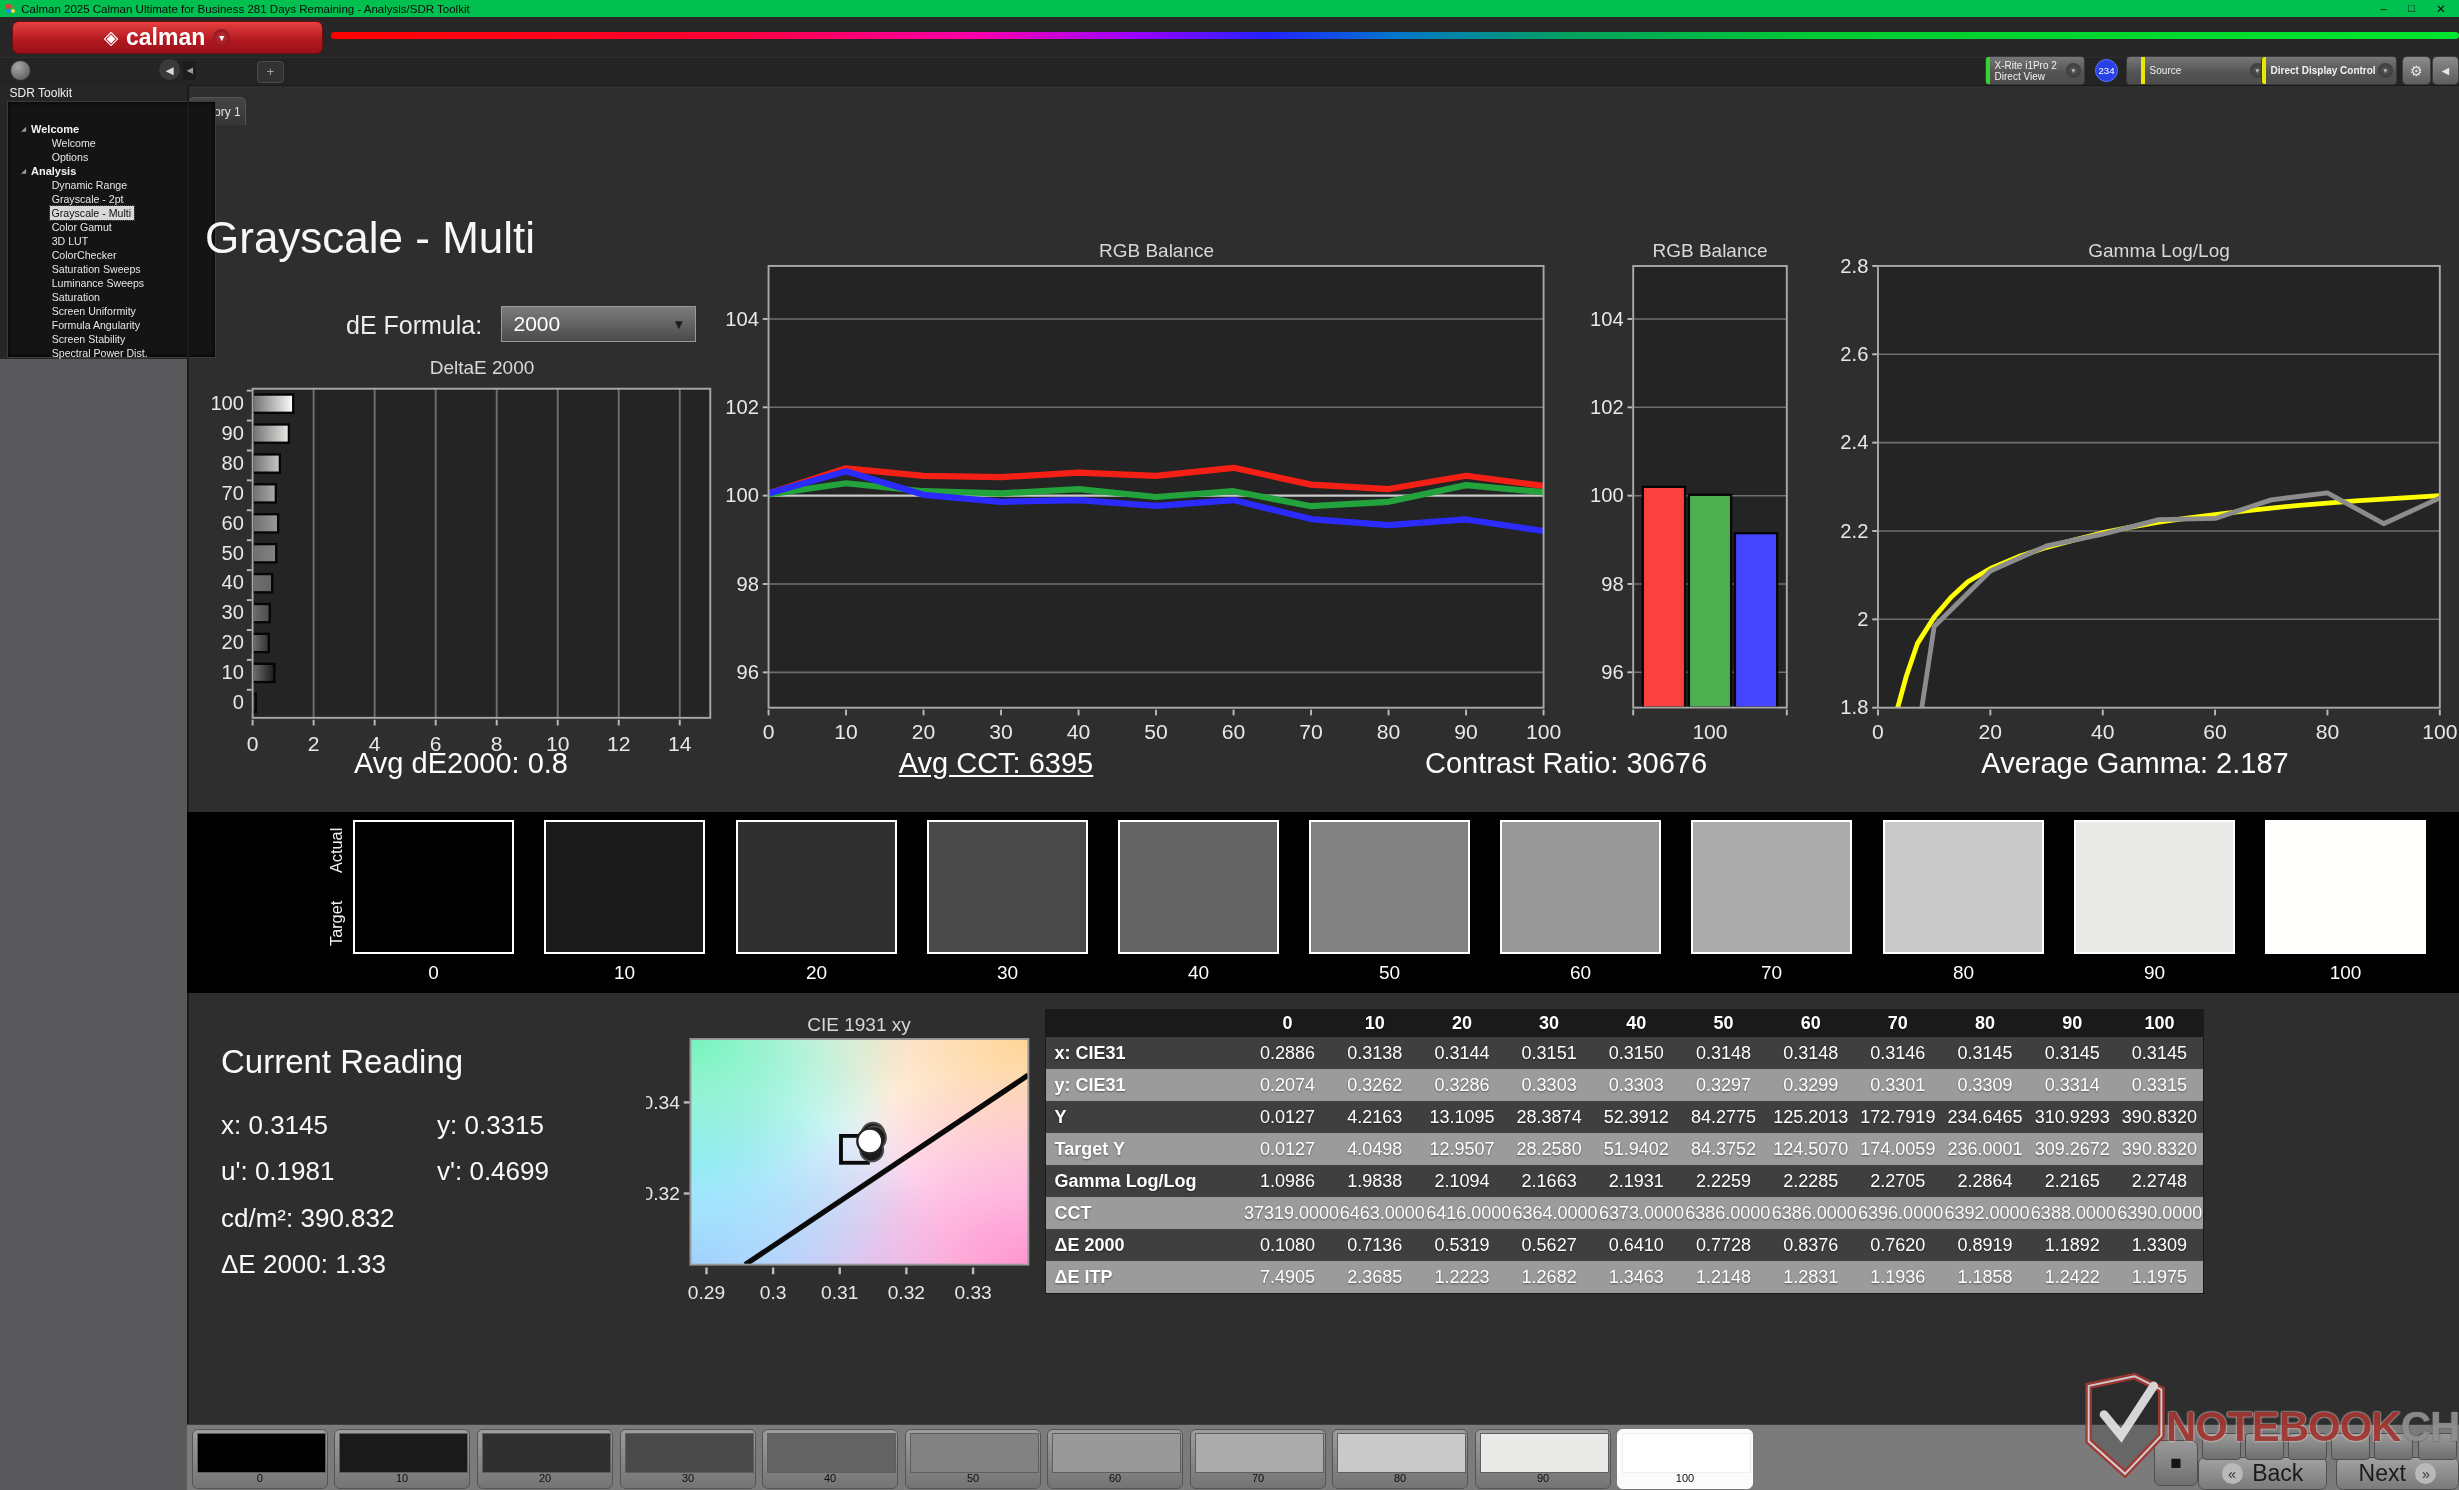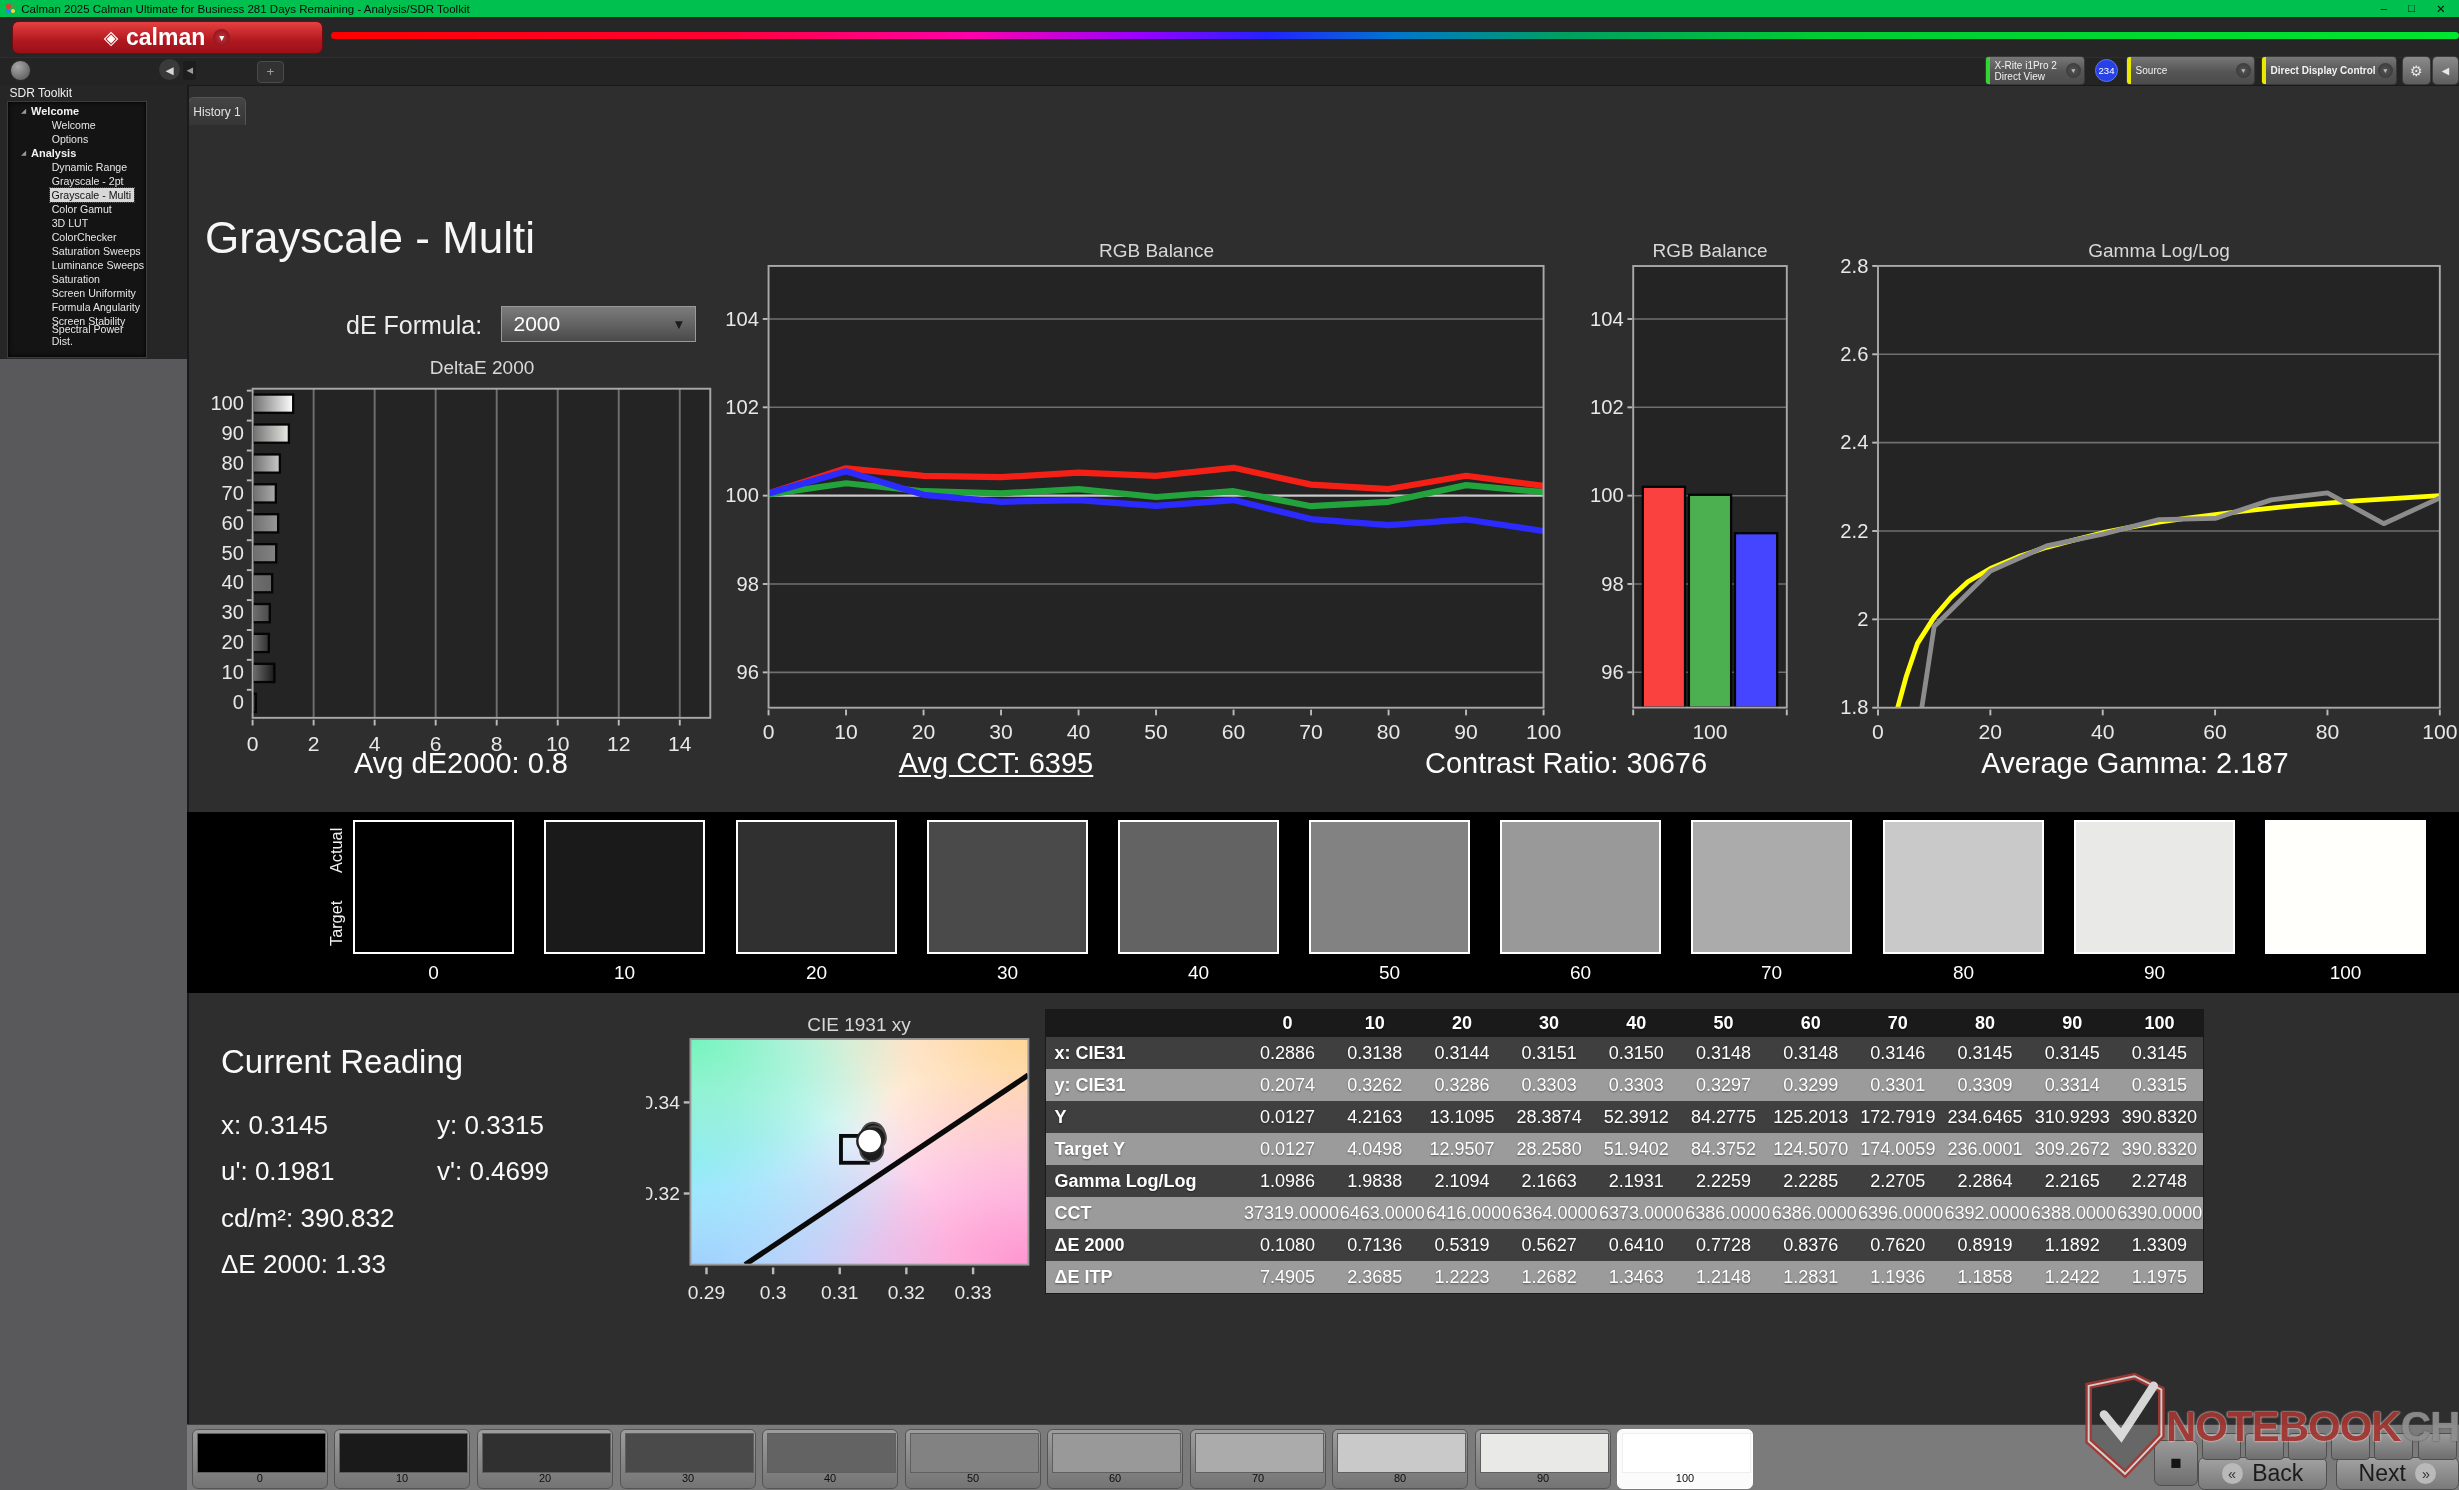--- a/index.html
+++ b/index.html
@@ -48,22 +48,22 @@
      color:#bbb;font-size:6.7px;display:flex;align-items:center;justify-content:center;}
   .meterbadge{position:absolute;left:2095px;top:1px;width:21px;height:21px;border-radius:50%;
      background:#2741e6;border:1.9px solid #5a74ff;color:#fff;font-size:9.6px;display:flex;align-items:center;justify-content:center;}
   .sq-btn{position:absolute;top:-1.9px;width:27px;height:27px;border-radius:4.8px;background:linear-gradient(#8a8a8a,#5e5e5e);
      border:1px solid #3e3e3e;color:#e8e8e8;display:flex;align-items:center;justify-content:center;font-size:14.4px;}
 
   
   .sidebar-dark{left:0;top:85px;width:187px;height:275px;background:#262626;}
   .sidebar-gray{left:0;top:359px;width:187px;height:1132px;background:#59595c;}
   .sdr-label{left:9.6px;top:86px;font-size:12px;color:#f0f0f0;}
-  .treepanel{left:6.7px;top:101px;width:140px;height:257px;background:#141414;border:1px solid #3c3c3c;
-     box-shadow:inset 0 0 5.8px #000;padding-top:2px;box-sizing:border-box;}
+  .treepanel{left:6.7px;top:101px;width:209px;height:257px;background:#141414;border:1px solid #3c3c3c;
+     box-shadow:inset 0 0 5.8px #000;padding-top:20px;box-sizing:border-box;}
   .tree-group{display:flex;align-items:center;gap:4.8px;padding-left:13.4px;height:14px;}
   .tree-arrow{font-size:6.7px;color:#9a9a9a;}
   .tree-group-label{font-size:11px;font-weight:bold;color:#f2f2f2;}
   .tree-item{padding-left:44px;height:14px;font-size:10.6px;color:#e6e6e6;display:flex;align-items:center;}
   .tree-item.selected{background:#d8d8d8;color:#101010;outline:1px dotted #555;width:fit-content;
      padding-left:1.9px;margin-left:42px;padding-right:2.9px;}
   .vdivider{left:187px;top:85px;width:1.9px;height:1339px;background:#1a1a1a;}
 
   
   .pagetitle{left:205px;top:213px;font-size:44px;color:#f7f7f7;}
@@ -171,21 +171,21 @@
     <div class="historytab">History 1</div>
     <div class="addtab">+</div>
 
     <div class="toolbtn" style="left:1985px;width:98px;">
       <span class="stripe" style="background:#35d435"></span>
       <span class="lbl"><span>X-Rite i1Pro 2</span><br>
         <span>Direct View</span></span>
       <span class="arr">▼</span>
     </div>
     <div class="meterbadge">234</div>
-    <div class="toolbtn" style="left:2126px;width:127px;">
+    <div class="toolbtn" style="left:2126px;width:127px;padding-left:14px;">
       <span class="stripe" style="background:#e8e800"></span>
       <span class="lbl">Source</span>
       <span class="arr">▼</span>
     </div>
     <div class="toolbtn" style="left:2261px;width:134px;font-weight:bold;">
       <span class="stripe" style="background:#e8e800"></span>
       <span class="lbl">Direct Display Control</span>
       <span class="arr">▼</span>
     </div>
     <div class="sq-btn" style="left:2402px;">

